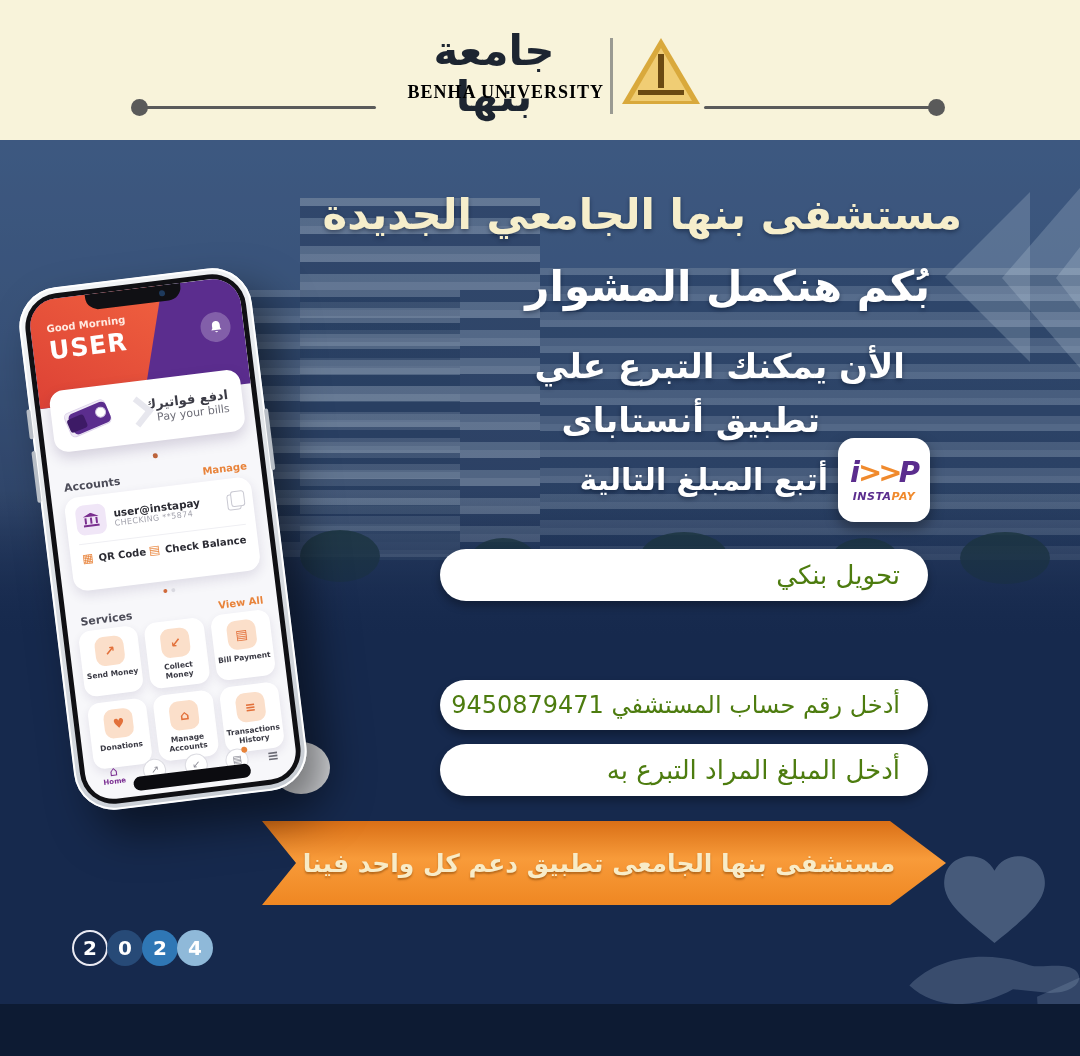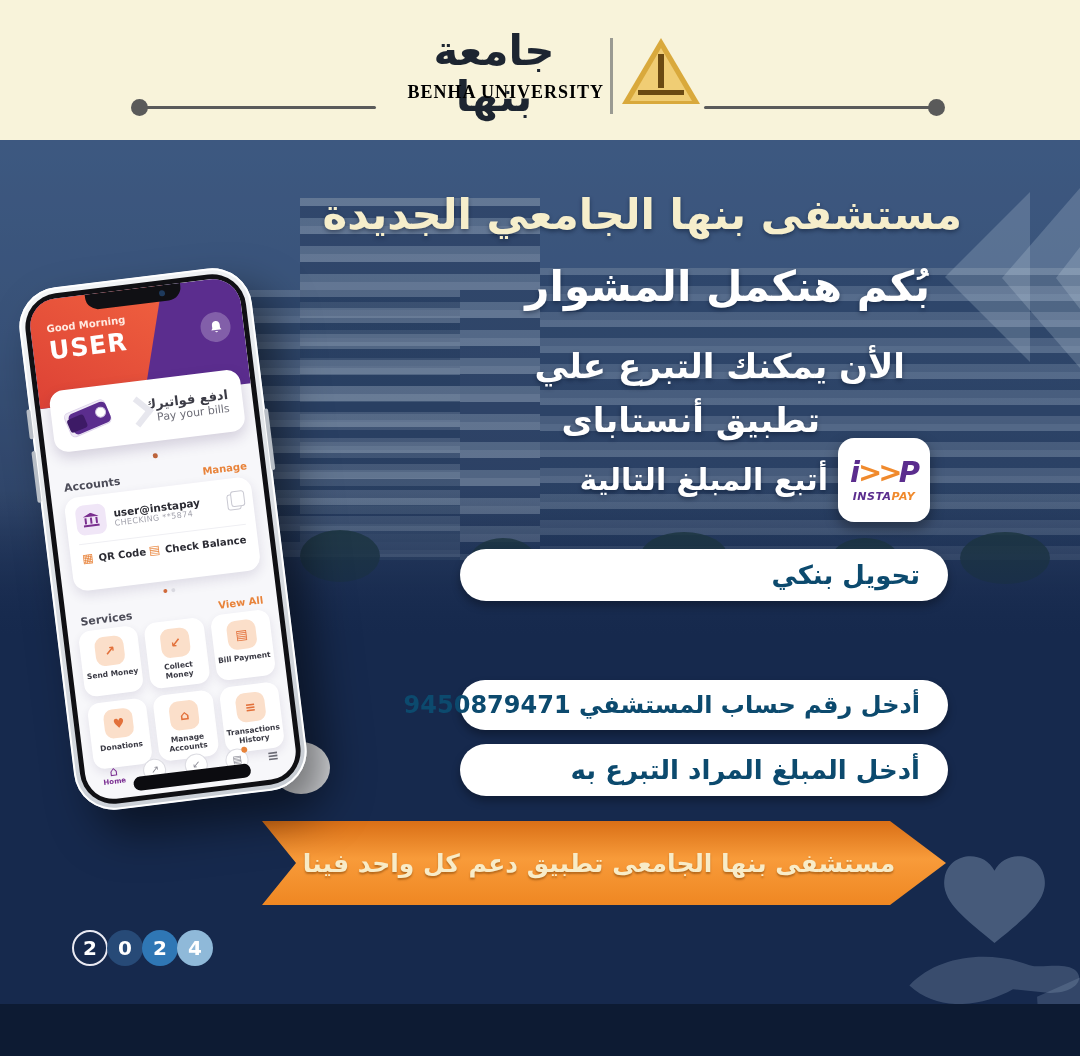--- a/index.html
+++ b/index.html
@@ -143,24 +143,24 @@
 
   .ip-badge{position:absolute;left:838px;top:438px;width:92px;height:84px;background:#fff;
         border-radius:16px;box-shadow:0 6px 14px rgba(0,0,0,.38);display:flex;
         flex-direction:column;align-items:center;justify-content:center;z-index:4;}
   .ip-mark{font-style:italic;font-weight:800;font-size:29px;line-height:1;letter-spacing:-2px;}
   .ip-mark .pu{color:#5b2d8e;} .ip-mark .or{color:#f08a2d;letter-spacing:-4px;}
   .ip-word{font-style:italic;font-weight:800;font-size:11px;letter-spacing:.5px;margin-top:3px;}
   .ip-word .pu{color:#5b2d8e;} .ip-word .or{color:#f08a2d;}
 
   
-  .pill{position:absolute;left:460px;width:488px;height:52px;background:#ffffff;
+  .pill{position:absolute;left:440px;width:488px;height:52px;background:#ffffff;
         border-radius:28px;box-shadow:0 5px 9px rgba(0,0,0,.30);display:flex;align-items:center;
-        direction:rtl;padding:0 28px;box-sizing:border-box;font-size:26px;font-weight:700;
-        color:#0c4a6e;z-index:4;white-space:nowrap;}
+        direction:rtl;padding:0 28px;box-sizing:border-box;font-size:26px;font-weight:400;
+        color:#4d7c0f;z-index:4;white-space:nowrap;}
   .p1{top:549px;} .p2{top:614px;} .p3{top:680px;height:50px;font-size:24px;} .p4{top:744px;}
 
   
   .circ-deco{position:absolute;left:272px;top:742px;width:58px;height:52px;border-radius:50%;
         background:#f2f3f5;opacity:.95;z-index:3;}
   .ribbon{position:absolute;left:262px;top:821px;width:684px;height:84px;z-index:5;
         background:linear-gradient(180deg,#d96f16 0%,#f89b3a 45%,#ef8722 100%);
         clip-path:polygon(0 0,628px 0,100% 50%,628px 100%,0 100%,34px 50%);
         display:flex;align-items:center;justify-content:center;}
   .ribbon-text{color:#f8ecc8;font-size:25px;font-weight:800;direction:rtl;

